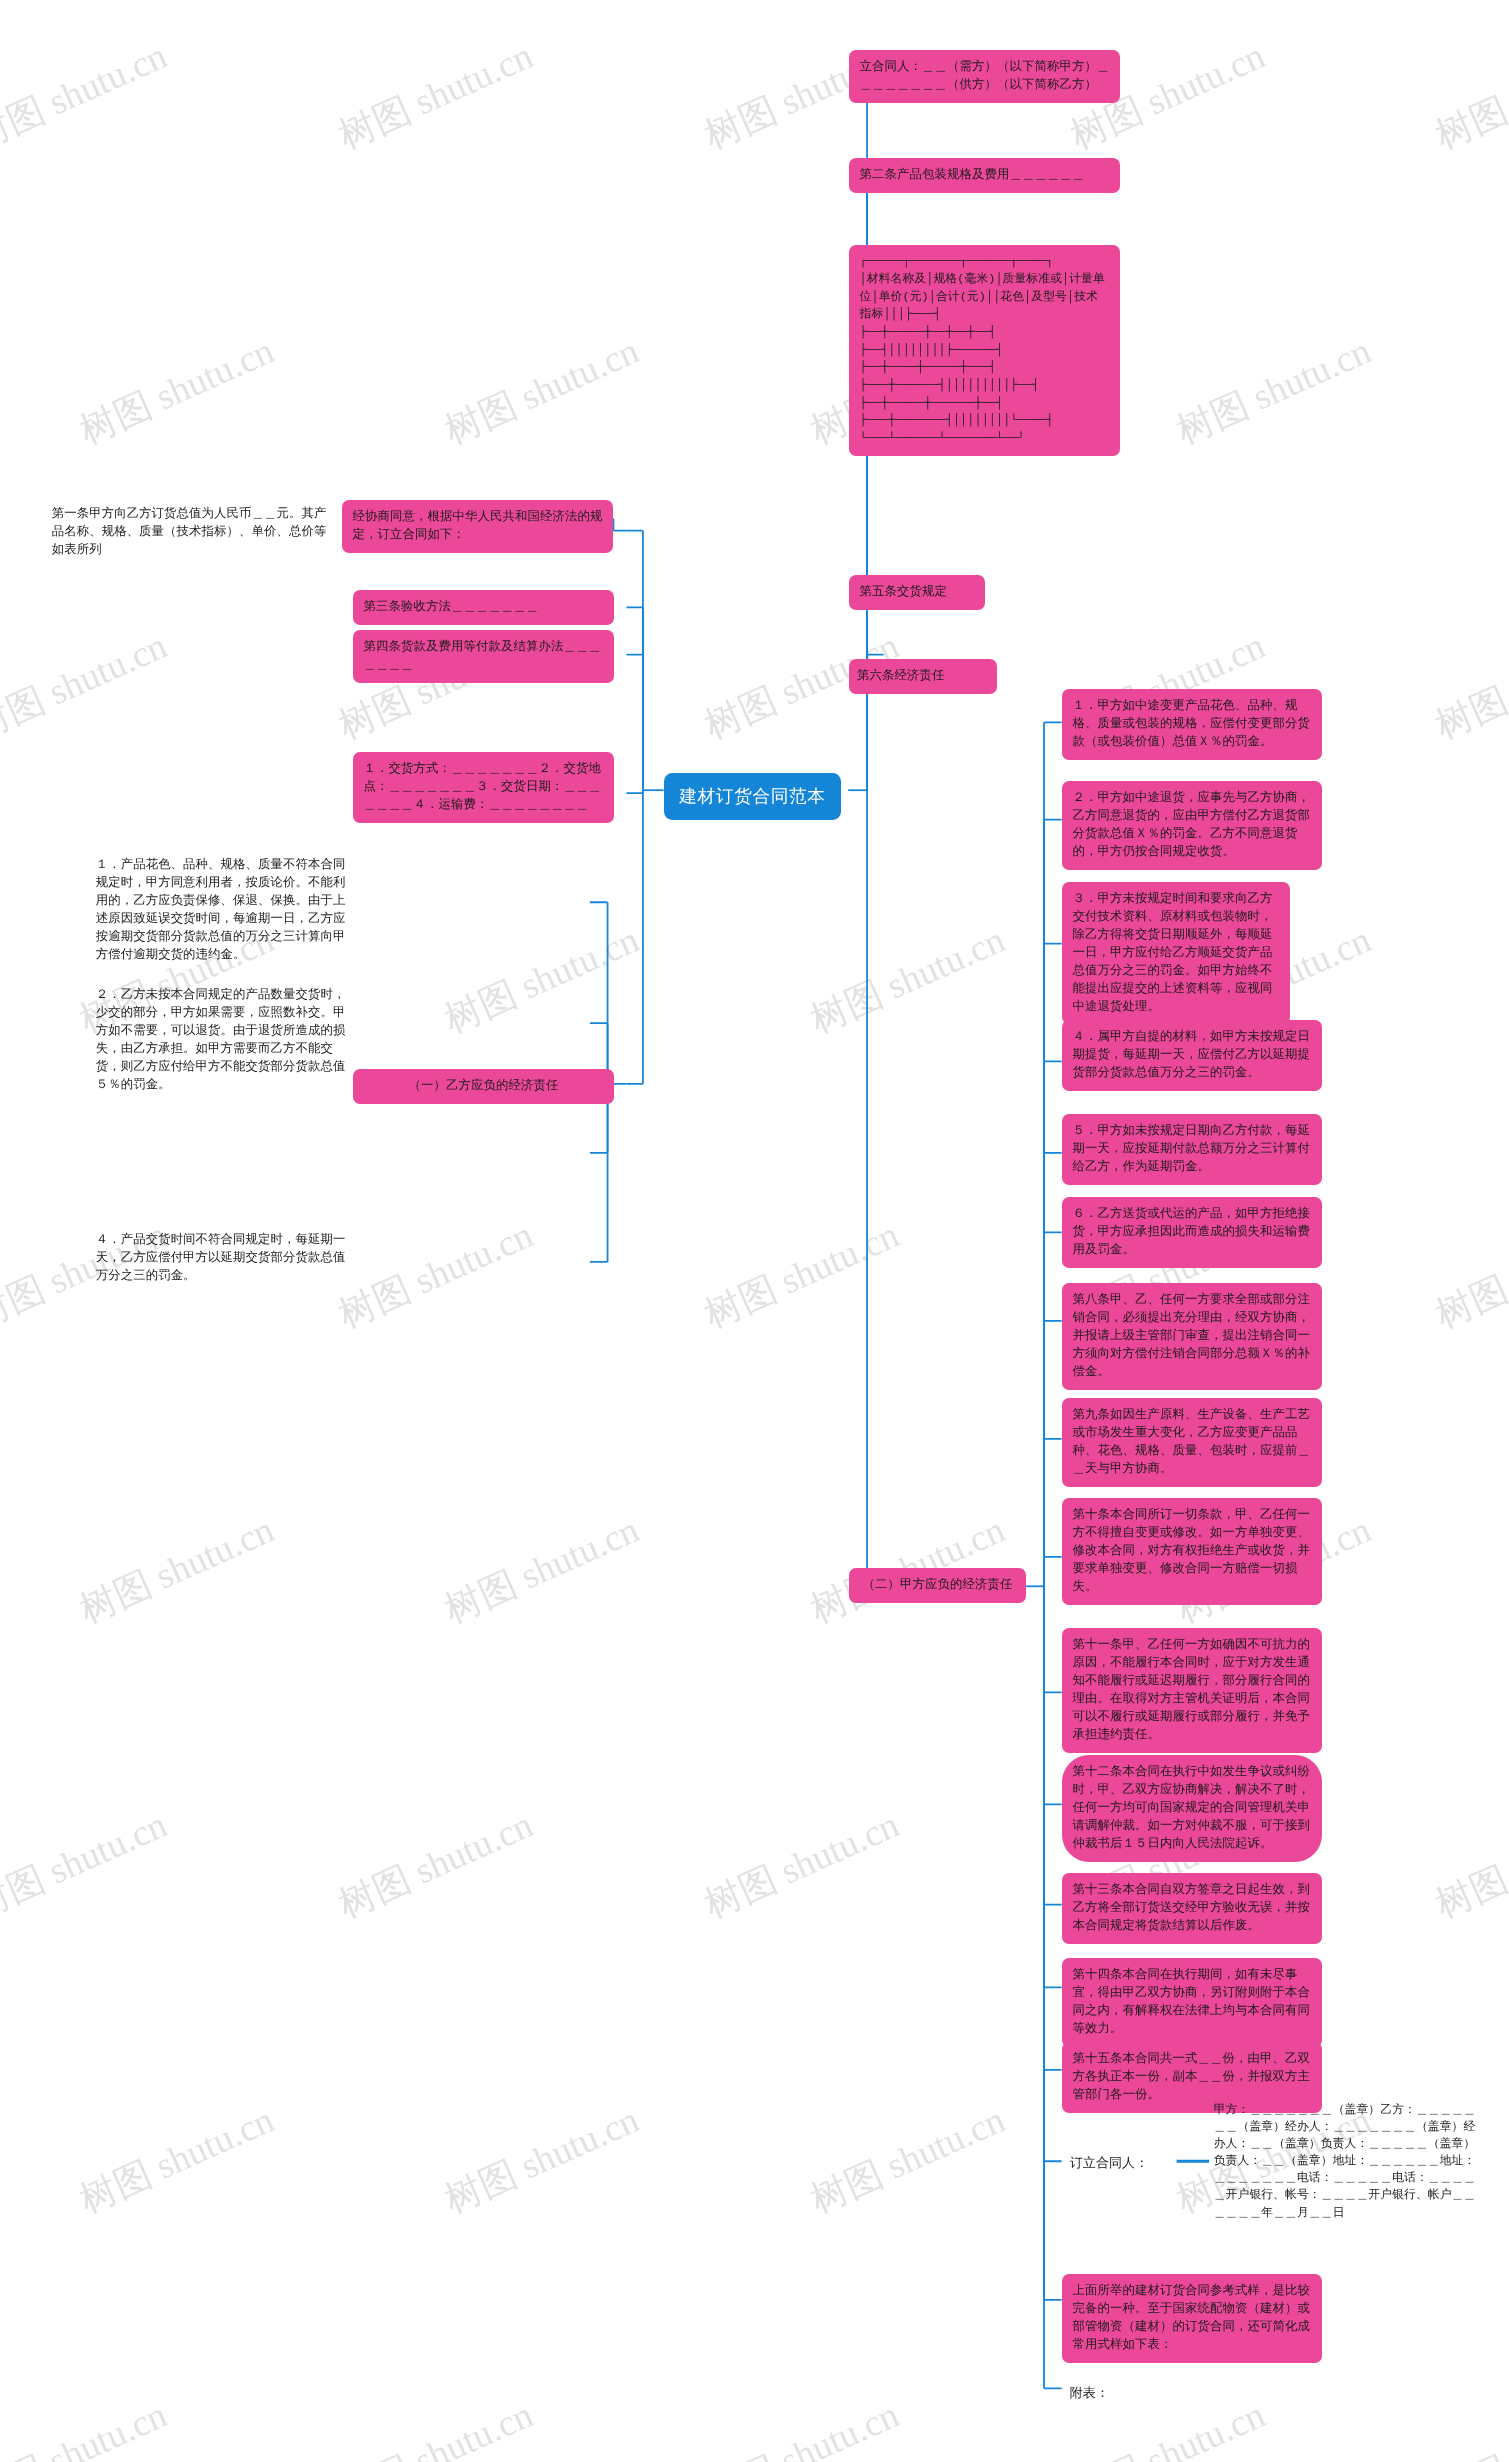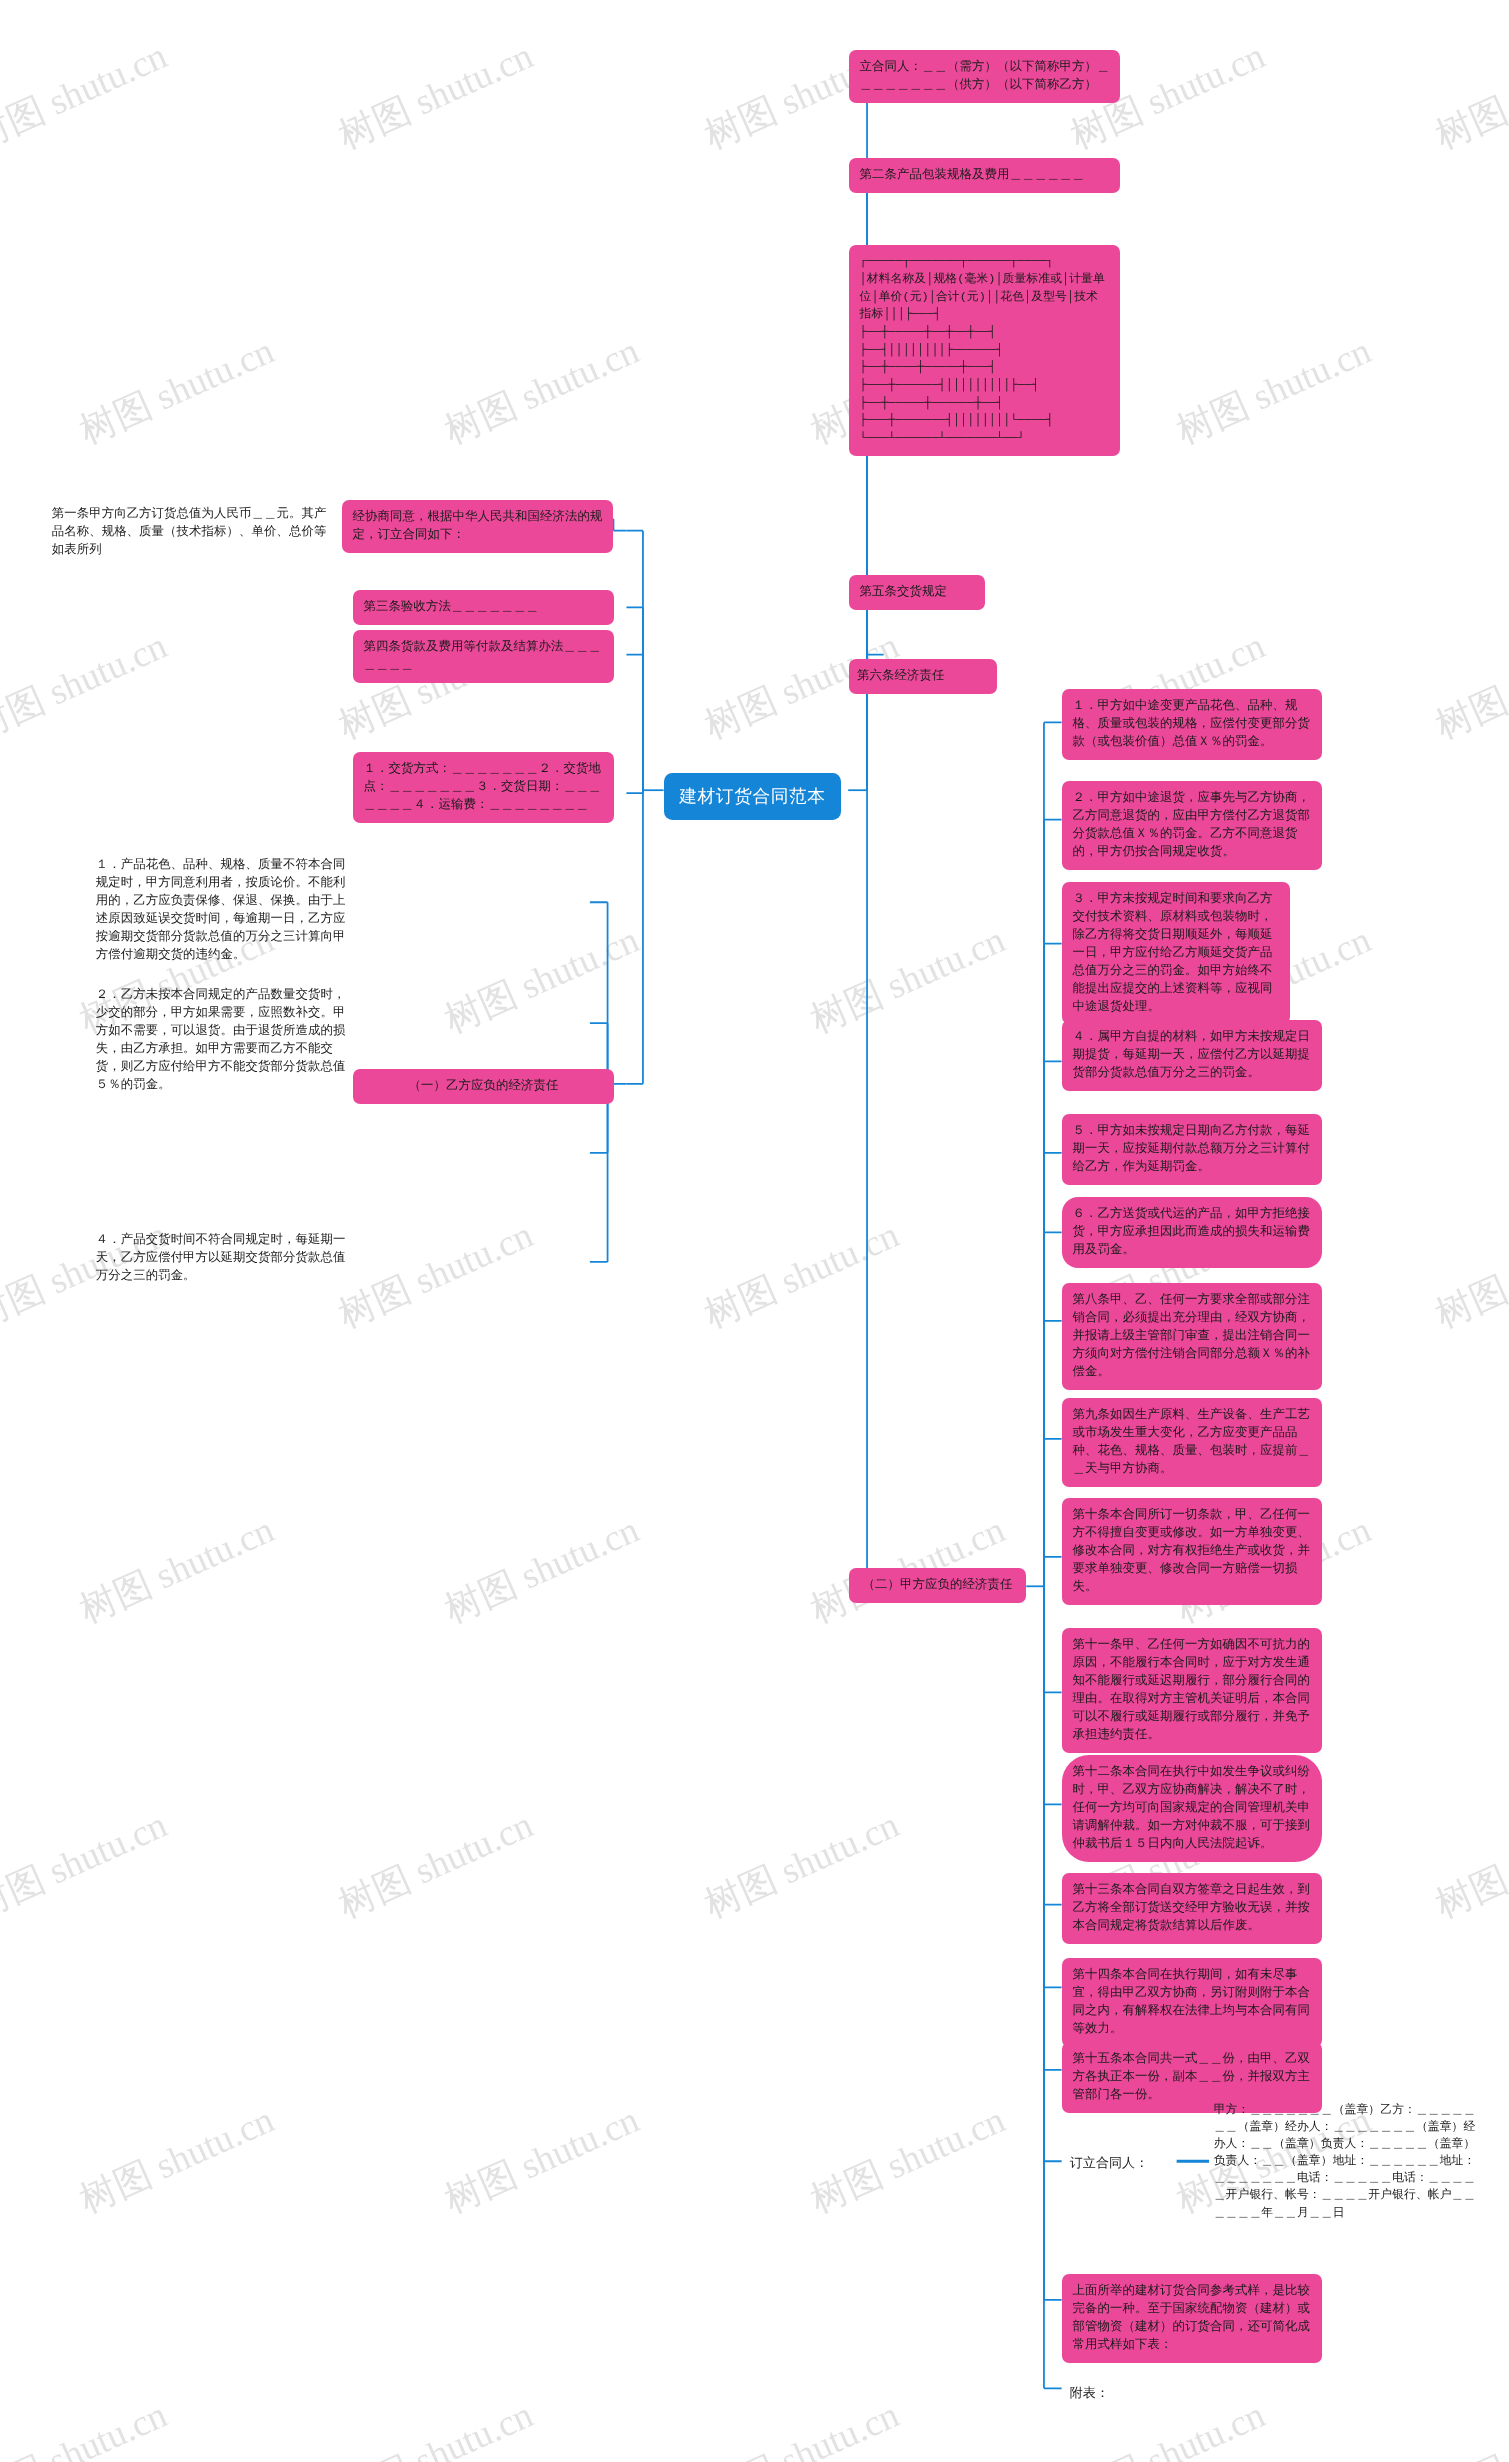--- a/index.html
+++ b/index.html
@@ -199,21 +199,21 @@
   <div class="node" style="left:1062px; top:689px; width:260px;">１．甲方如中途变更产品花色、品种、规格、质量或包装的规格，应偿付变更部分货款（或包装价值）总值Ｘ％的罚金。</div>
 
   <div class="node" style="left:1062px; top:781px; width:260px;">２．甲方如中途退货，应事先与乙方协商，乙方同意退货的，应由甲方偿付乙方退货部分货款总值Ｘ％的罚金。乙方不同意退货的，甲方仍按合同规定收货。</div>
 
   <div class="node" style="left:1062px; top:882px; width:228px;">３．甲方未按规定时间和要求向乙方交付技术资料、原材料或包装物时，除乙方得将交货日期顺延外，每顺延一日，甲方应付给乙方顺延交货产品总值万分之三的罚金。如甲方始终不能提出应提交的上述资料等，应视同中途退货处理。</div>
 
   <div class="node" style="left:1062px; top:1020px; width:260px;">４．属甲方自提的材料，如甲方未按规定日期提货，每延期一天，应偿付乙方以延期提货部分货款总值万分之三的罚金。</div>
 
   <div class="node" style="left:1062px; top:1114px; width:260px;">５．甲方如未按规定日期向乙方付款，每延期一天，应按延期付款总额万分之三计算付给乙方，作为延期罚金。</div>
 
-  <div class="node" style="left:1062px; top:1197px; width:260px;border-radius:16px;">６．乙方送货或代运的产品，如甲方拒绝接货，甲方应承担因此而造成的损失和运输费用及罚金。</div>
+  <div class="node" style="left:1062px; top:1197px; width:260px;">６．乙方送货或代运的产品，如甲方拒绝接货，甲方应承担因此而造成的损失和运输费用及罚金。</div>
 
   <div class="node" style="left:1062px; top:1398px; width:260px;">第九条如因生产原料、生产设备、生产工艺或市场发生重大变化，乙方应变更产品品种、花色、规格、质量、包装时，应提前＿＿天与甲方协商。</div>
 
   <div class="node" style="left:1062px; top:1283px; width:260px;">第八条甲、乙、任何一方要求全部或部分注销合同，必须提出充分理由，经双方协商，并报请上级主管部门审查，提出注销合同一方须向对方偿付注销合同部分总额Ｘ％的补偿金。</div>
 
   <div class="node" style="left:1062px; top:1498px; width:260px;">第十条本合同所订一切条款，甲、乙任何一方不得擅自变更或修改。如一方单独变更、修改本合同，对方有权拒绝生产或收货，并要求单独变更、修改合同一方赔偿一切损失。</div>
 
   <div class="node" style="left:1062px; top:1628px; width:260px;border-radius:7px;">第十一条甲、乙任何一方如确因不可抗力的原因，不能履行本合同时，应于对方发生通知不能履行或延迟期履行，部分履行合同的理由。在取得对方主管机关证明后，本合同可以不履行或延期履行或部分履行，并免予承担违约责任。</div>
 
   <div class="node" style="left:1062px; top:1755px; width:260px;border-radius:27px;">第十二条本合同在执行中如发生争议或纠纷时，甲、乙双方应协商解决，解决不了时，任何一方均可向国家规定的合同管理机关申请调解仲裁。如一方对仲裁不服，可于接到仲裁书后１５日内向人民法院起诉。</div>

